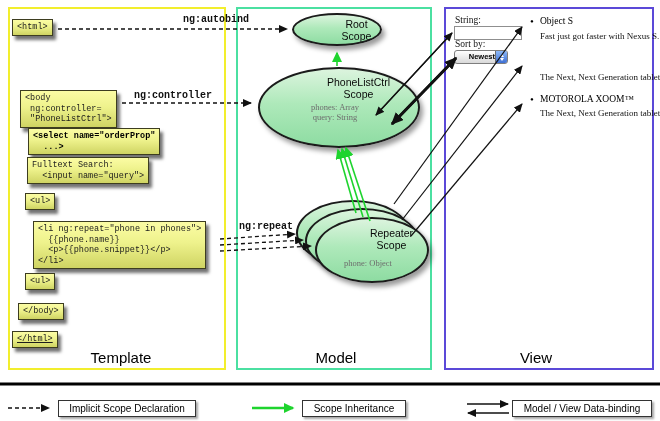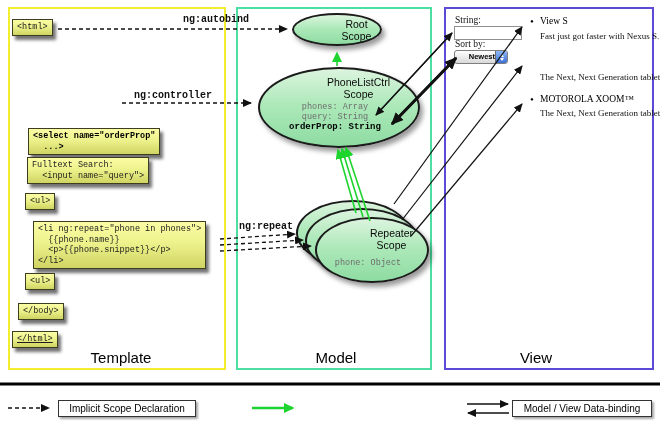--- a/index.html
+++ b/index.html
@@ -16,21 +16,21 @@
            border:1px solid #3d3d20;box-shadow:3px 4px 3px rgba(0,0,0,0.55);
            font-family:"Liberation Mono",monospace;font-size:8.5px;line-height:10.5px;
            color:#1c1c1c;white-space:pre;padding:2px 4px;box-sizing:border-box;}
   .codebox.bold{font-weight:bold;color:#000;}
   
   .ellipse{position:absolute;border:2px solid #1b1b1b;border-radius:50%;box-sizing:border-box;
            background:linear-gradient(to bottom,#dcf4de 0%,#aee9ba 45%,#8edca2 100%);
            box-shadow:3px 4px 5px rgba(0,0,0,0.40);}
   .ellipse .etitle{position:absolute;left:0;right:0;text-align:center;font-size:10.5px;
            line-height:12px;color:#0a0a0a;white-space:pre-line;padding-left:39px;}
-  .eprop{position:absolute;left:0;right:8px;text-align:center;font-family:Liberation Mono, monospace;
+  .eprop{position:absolute;left:0;right:8px;text-align:center;font-family:Liberation Serif, serif;
            font-size:8.5px;line-height:9.5px;color:#6d6d6d;white-space:nowrap;}
   .eprop.boldprop{color:#000;font-weight:bold;font-size:9px;}
   
   .dirlabel{position:absolute;font-family:"Liberation Mono",monospace;font-weight:bold;
            font-size:10px;color:#111;white-space:nowrap;}
   
   .vlabel{font-family:"Liberation Serif",serif;font-size:9.5px;color:#111;position:absolute;white-space:nowrap;}
   #search-input{position:absolute;left:454px;top:26px;width:62px;height:12px;border:1px solid #8f8f8f;
            background:#fff;font-size:9px;padding:0 2px;box-sizing:content-box;}
   #sort-select{position:absolute;left:454px;top:50px;width:54px;height:14px;border:1px solid #7e7e7e;
@@ -60,20 +60,23 @@
 
   <div class="col" id="col-template"></div>
   <div class="col" id="col-model"></div>
   <div class="col" id="col-view"></div>
 
   <div class="col-label" style="left:121px;top:349px;">Template</div>
   <div class="col-label" style="left:336px;top:349px;">Model</div>
   <div class="col-label" style="left:536px;top:349px;">View</div>
 
   <div class="codebox" style="left:12px;top:19px;">&lt;html&gt;</div>
+  <div class="codebox" style="left:20px;top:90px;">&lt;body
+ ng:controller=
+ "PhoneListCtrl"&gt;</div>
   <div class="codebox bold" style="left:28px;top:128px;">&lt;select name="orderProp"
   ...&gt;</div>
   <div class="codebox" style="left:27px;top:157px;">Fulltext Search:
   &lt;input name="query"&gt;</div>
   <div class="codebox" style="left:25px;top:193px;">&lt;ul&gt;</div>
   <div class="codebox" style="left:33px;top:221px;">&lt;li ng:repeat="phone in phones"&gt;
   {{phone.name}}
   &lt;p&gt;{{phone.snippet}}&lt;/p&gt;
 &lt;/li&gt;</div>
   <div class="codebox" style="left:25px;top:273px;">&lt;ul&gt;</div>
@@ -87,21 +90,20 @@
   <div class="ellipse" style="left:292px;top:13px;width:90px;height:33px;">
     <div class="etitle" style="top:3px;">Root
 Scope</div>
   </div>
 
   <div class="ellipse" style="left:258px;top:67px;width:162px;height:81px;">
     <div class="etitle" style="top:7px;">PhoneListCtrl
 Scope</div>
     <div class="eprop" style="top:34px;">phones: Array</div>
     <div class="eprop" style="top:44px;">query: String</div>
-    <div class="eprop boldprop" style="top:54px;">orderProp: String</div>
   </div>
 
   <div class="ellipse" style="left:296px;top:200px;width:114px;height:66px;"></div>
   <div class="ellipse" style="left:305px;top:208px;width:114px;height:66px;"></div>
   <div class="ellipse" style="left:315px;top:217px;width:114px;height:66px;">
     <div class="etitle" style="top:8px;">Repeater
 Scope</div>
     <div class="eprop" style="top:40px;">phone: Object</div>
   </div>
 
@@ -109,27 +111,28 @@
   <input id="search-input" value="" style="">
   <div class="vlabel" style="left:455px;top:39px;">Sort by:</div>
   <div id="sort-select">
     <span class="sel-text">Newest</span>
     <span id="sort-stepper">
       <span class="tri up"></span>
         <span class="tri down"></span>
     </span>
   </div>
 
-  <div class="vitem-name" style="left:540px;top:16px;">View S</div>
+  <div class="vitem-name" style="left:540px;top:16px;">Object S</div>
   <div class="vitem-desc" style="left:540px;top:31px;">Fast just got faster with Nexus S.</div>
   <div class="vitem-desc" style="left:540px;top:72px;">The Next, Next Generation tablet.</div>
   <div class="vitem-name" style="left:540px;top:94px;">MOTOROLA XOOM™</div>
   <div class="vitem-desc" style="left:540px;top:108px;">The Next, Next Generation tablet.</div>
 
   <div class="legend-box" style="left:58px;width:138px;">Implicit Scope Declaration</div>
+  <div class="legend-box" style="left:302px;width:104px;">Scope Inheritance</div>
   <div class="legend-box" style="left:512px;width:140px;">Model / View Data-binding</div>
 
   <svg id="arrows" viewBox="0 0 660 421">
     <defs>
       <marker id="mA" markerUnits="userSpaceOnUse" markerWidth="10" markerHeight="8" refX="8" refY="4" orient="auto">
         <path d="M0,0 L9,4 L0,8 z" fill="#111"></path>
       </marker>
       <marker id="mBig" markerUnits="userSpaceOnUse" markerWidth="14" markerHeight="11" refX="11" refY="5.5" orient="auto">
         <path d="M0,0 L12.5,5.5 L0,11 z" fill="#111"></path>
       </marker>

